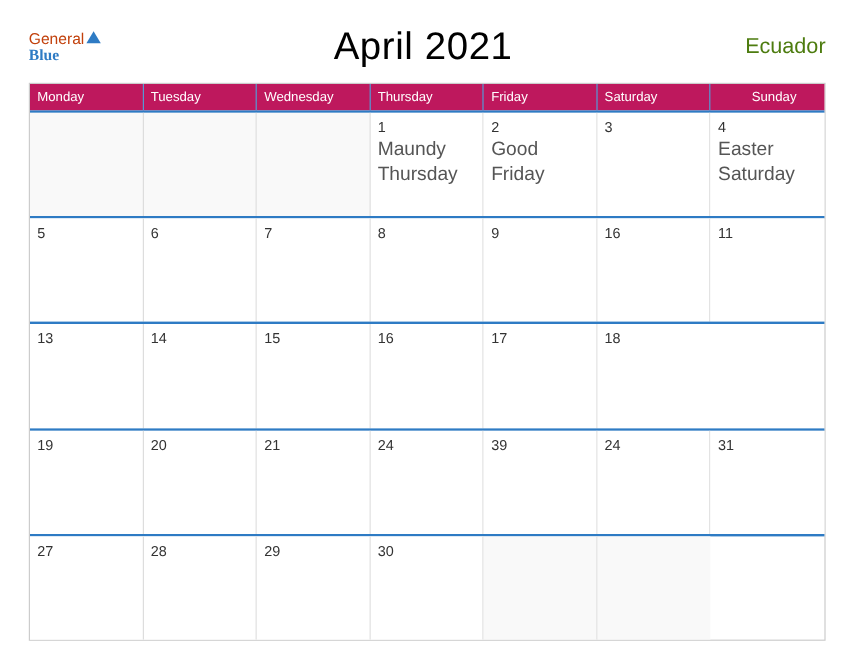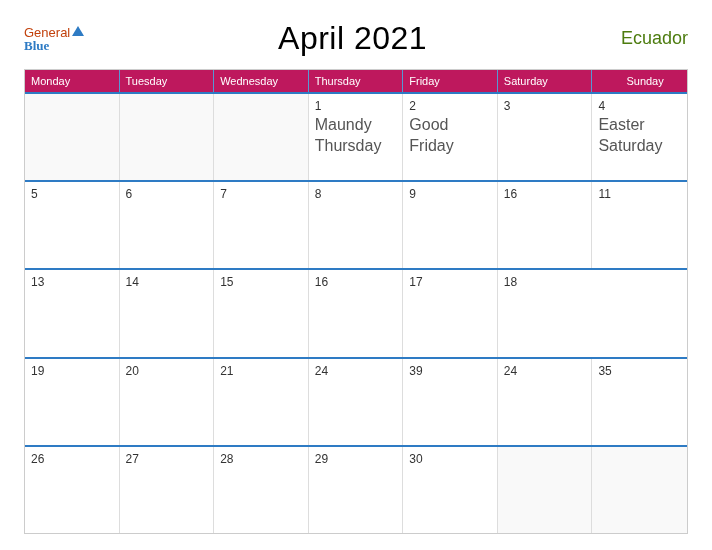--- a/index.html
+++ b/index.html
@@ -229,27 +229,24 @@
           <div class="cal-cell">
             <div class="day-num">24</div>
           </div>
           <div class="cal-cell">
             <div class="day-num">39</div>
           </div>
           <div class="cal-cell">
             <div class="day-num">24</div>
           </div>
           <div class="cal-cell">
-            <div class="day-num">35</div>
-          </div>
-        </div>
-        <div class="cal-row">
-          <div class="cal-cell">
-            <div class="day-num">26</div>
-          </div>
+            <div class="day-num">31</div>
+          </div>
+        </div>
+        <div class="cal-row">
           <div class="cal-cell">
             <div class="day-num">27</div>
           </div>
           <div class="cal-cell">
             <div class="day-num">28</div>
           </div>
           <div class="cal-cell">
             <div class="day-num">29</div>
           </div>
           <div class="cal-cell">

